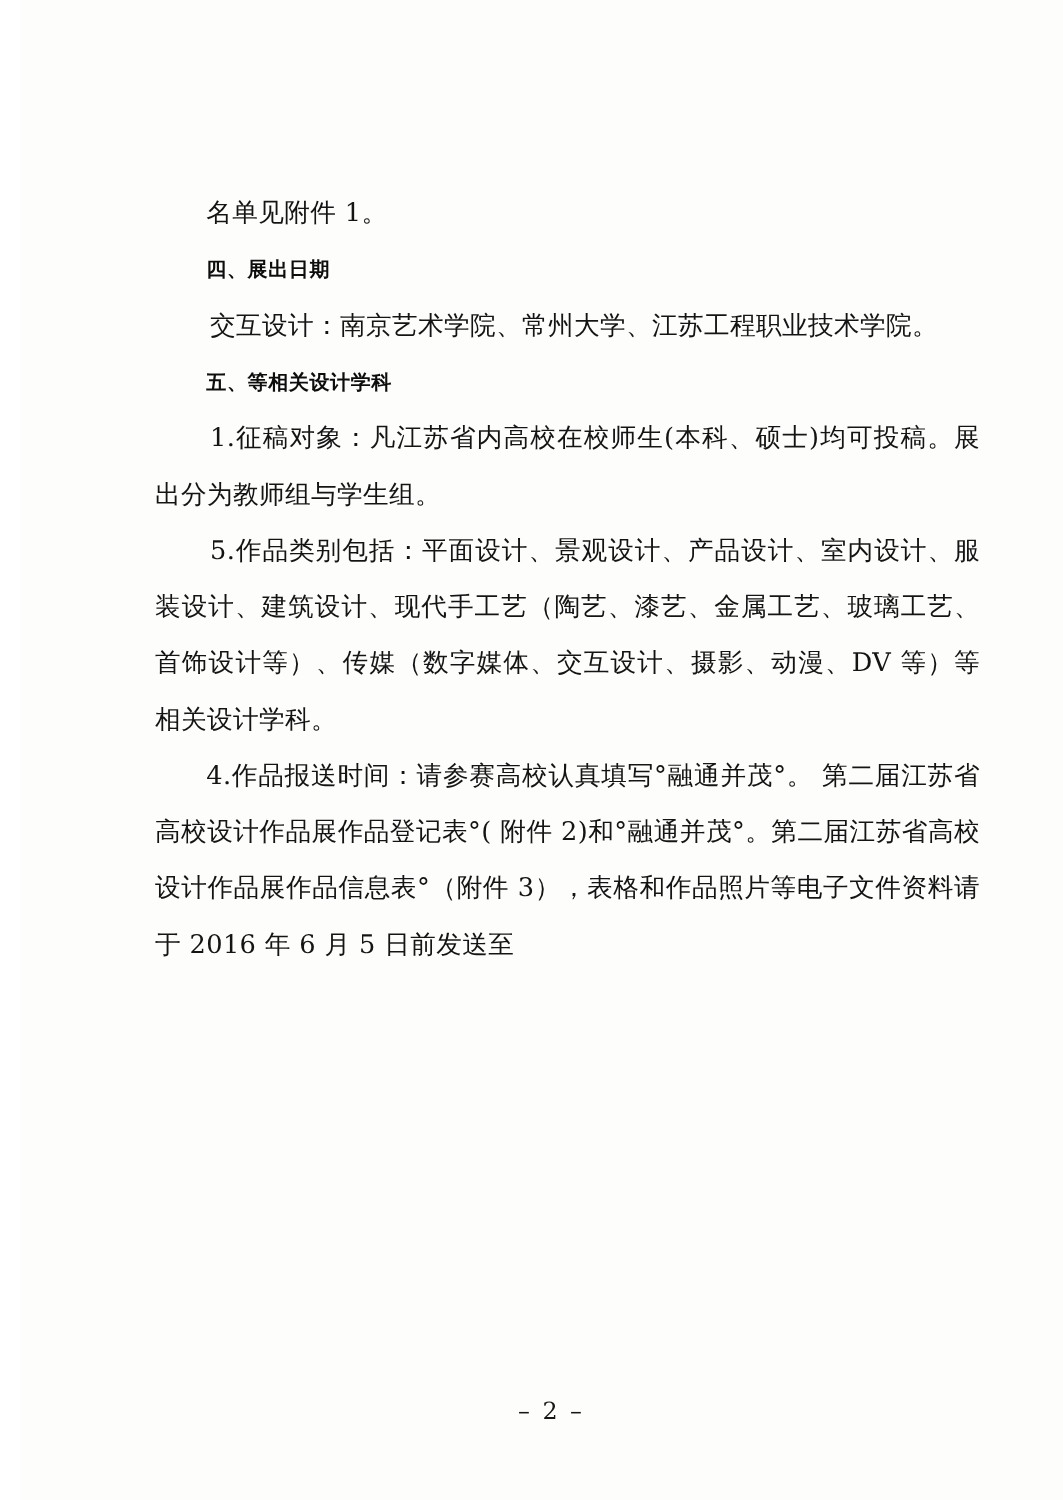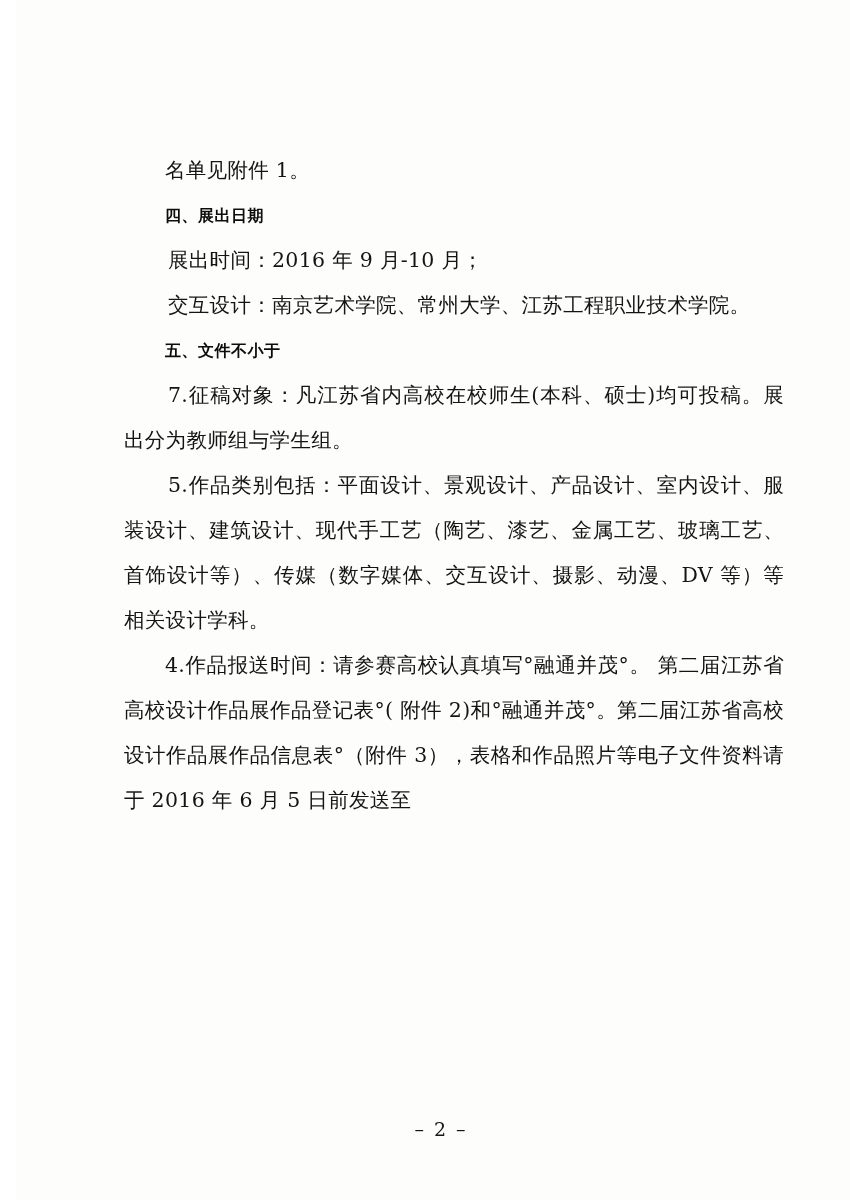--- a/index.html
+++ b/index.html
@@ -72,27 +72,26 @@
 </head>
 <body>
 
 <div class="page">
   <div class="content">
 
     <p class="para indent1">名单见附件 1。</p>
 
     <p class="heading">四、展出日期</p>
 
-    <p class="para indent-small">展出时间：2016 年 9 月-10 月；</p>
 
     <p class="para indent-small spread">交互设计：南京艺术学院、常州大学、江苏工程职业技术学院。</p>
 
-    <p class="heading">五、文件不小于</p>
+    <p class="heading">五、等相关设计学科</p>
 
-    <p class="para indent-small spread">7.征稿对象：凡江苏省内高校在校师生(本科、硕士)均可投稿。展出分为教师组与学生组。</p>
+    <p class="para indent-small spread">1.征稿对象：凡江苏省内高校在校师生(本科、硕士)均可投稿。展出分为教师组与学生组。</p>
 
     <p class="para indent-small spread">5.作品类别包括：平面设计、景观设计、产品设计、室内设计、服装设计、建筑设计、现代手工艺（陶艺、漆艺、金属工艺、玻璃工艺、首饰设计等）、传媒（数字媒体、交互设计、摄影、动漫、DV 等）等相关设计学科。</p>
 
 
     <p class="para indent1 spread">4.作品报送时间：请参赛高校认真填写°融通并茂°。 第二届江苏省高校设计作品展作品登记表°( 附件 2)和°融通并茂°。第二届江苏省高校设计作品展作品信息表°（附件 3），表格和作品照片等电子文件资料请于 2016 年 6 月 5 日前发送至</p>
 
   </div>
 
   <div class="footer">– 2 –</div>
 </div>

